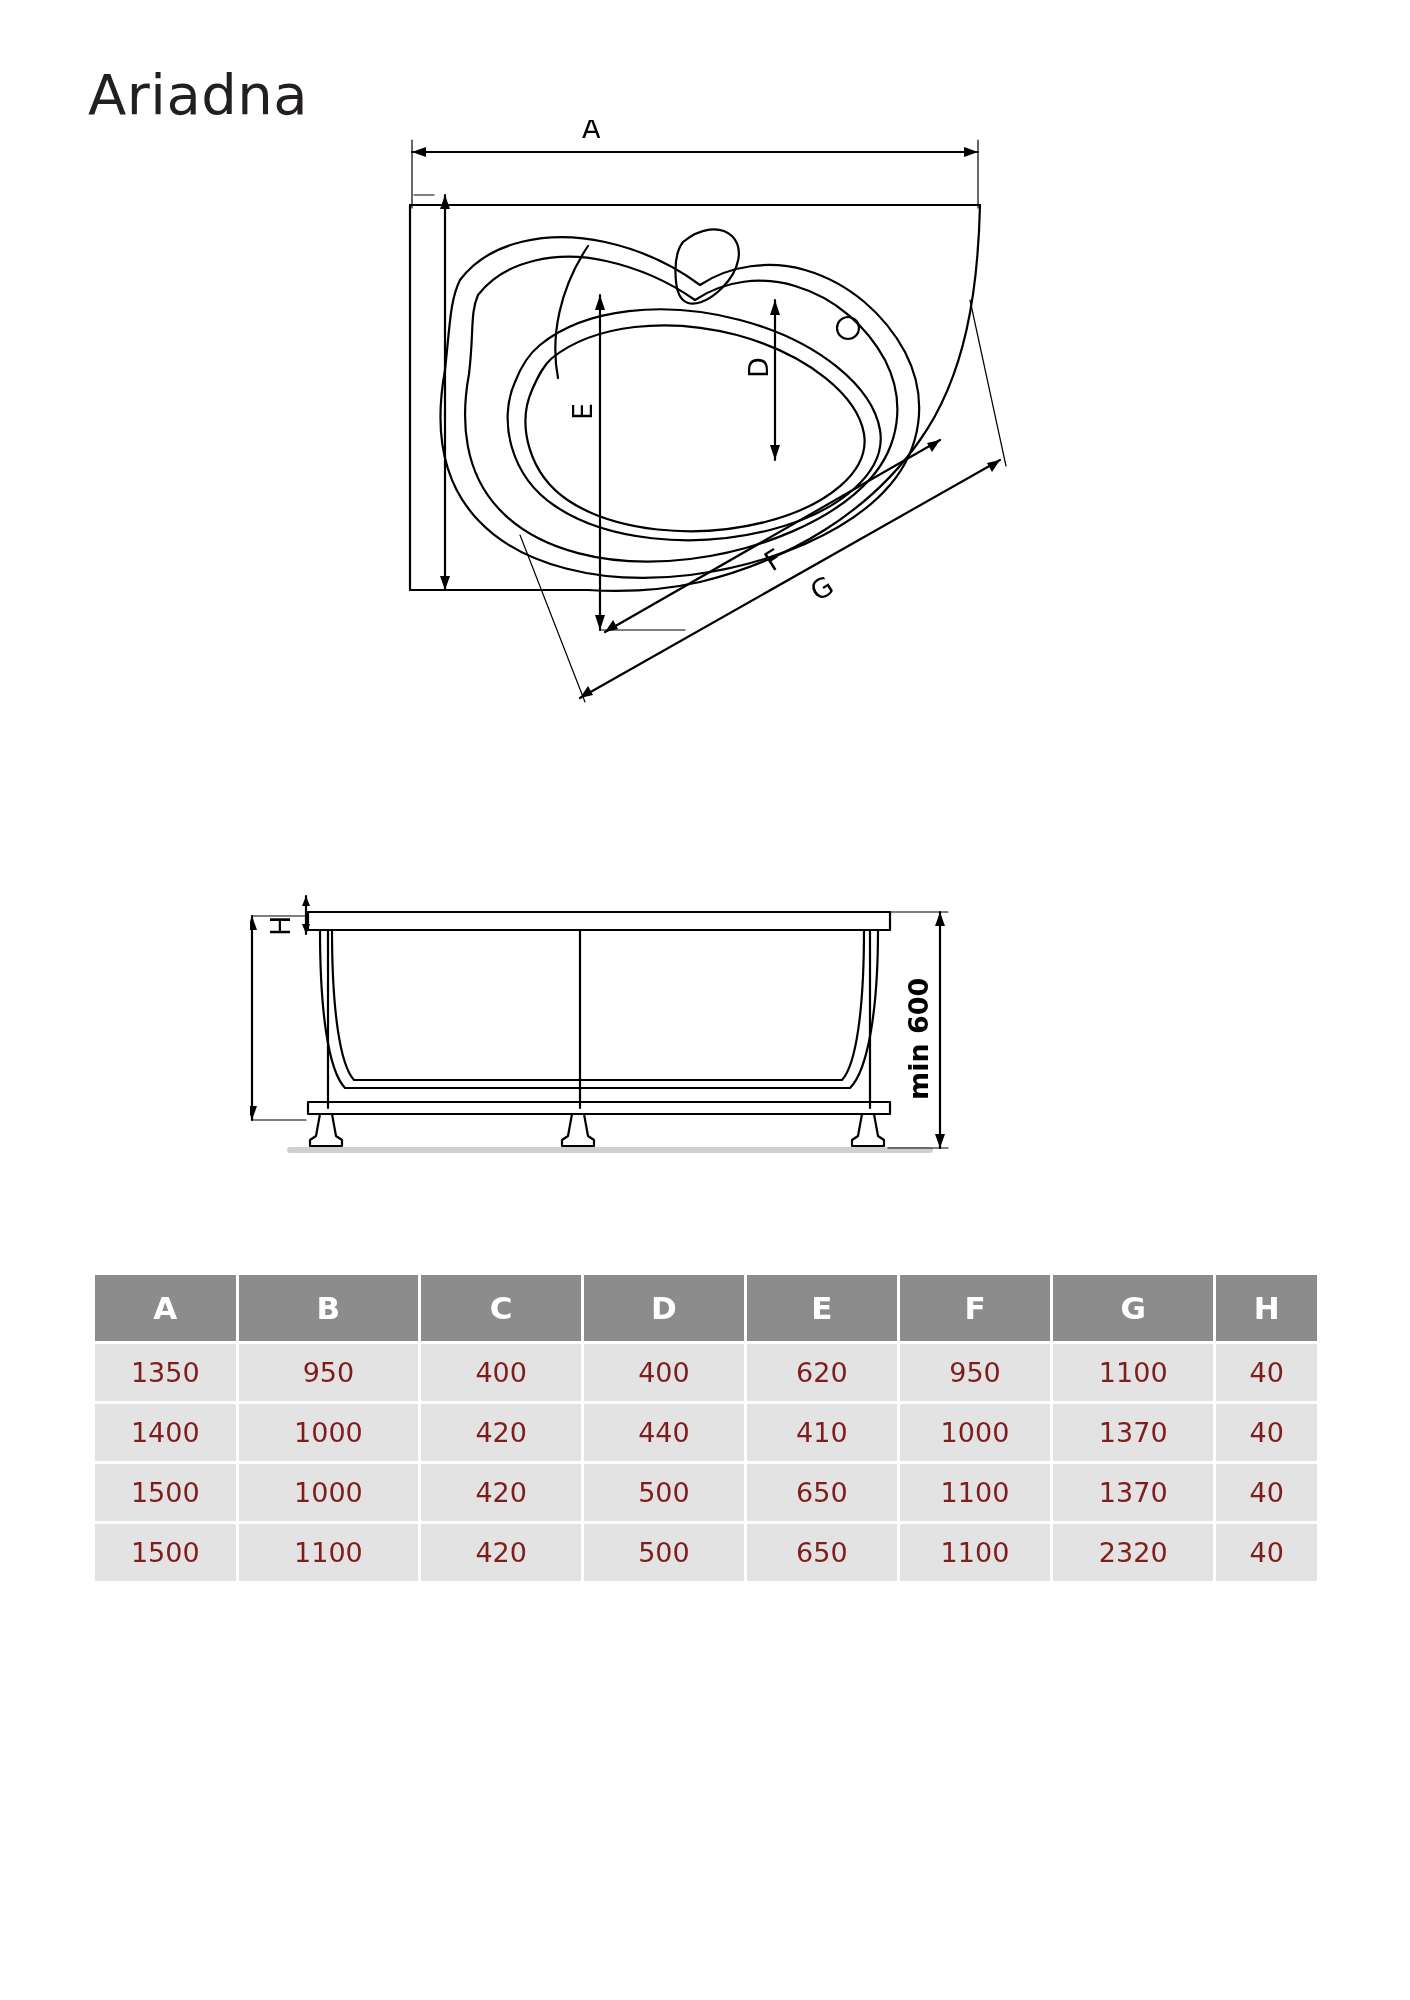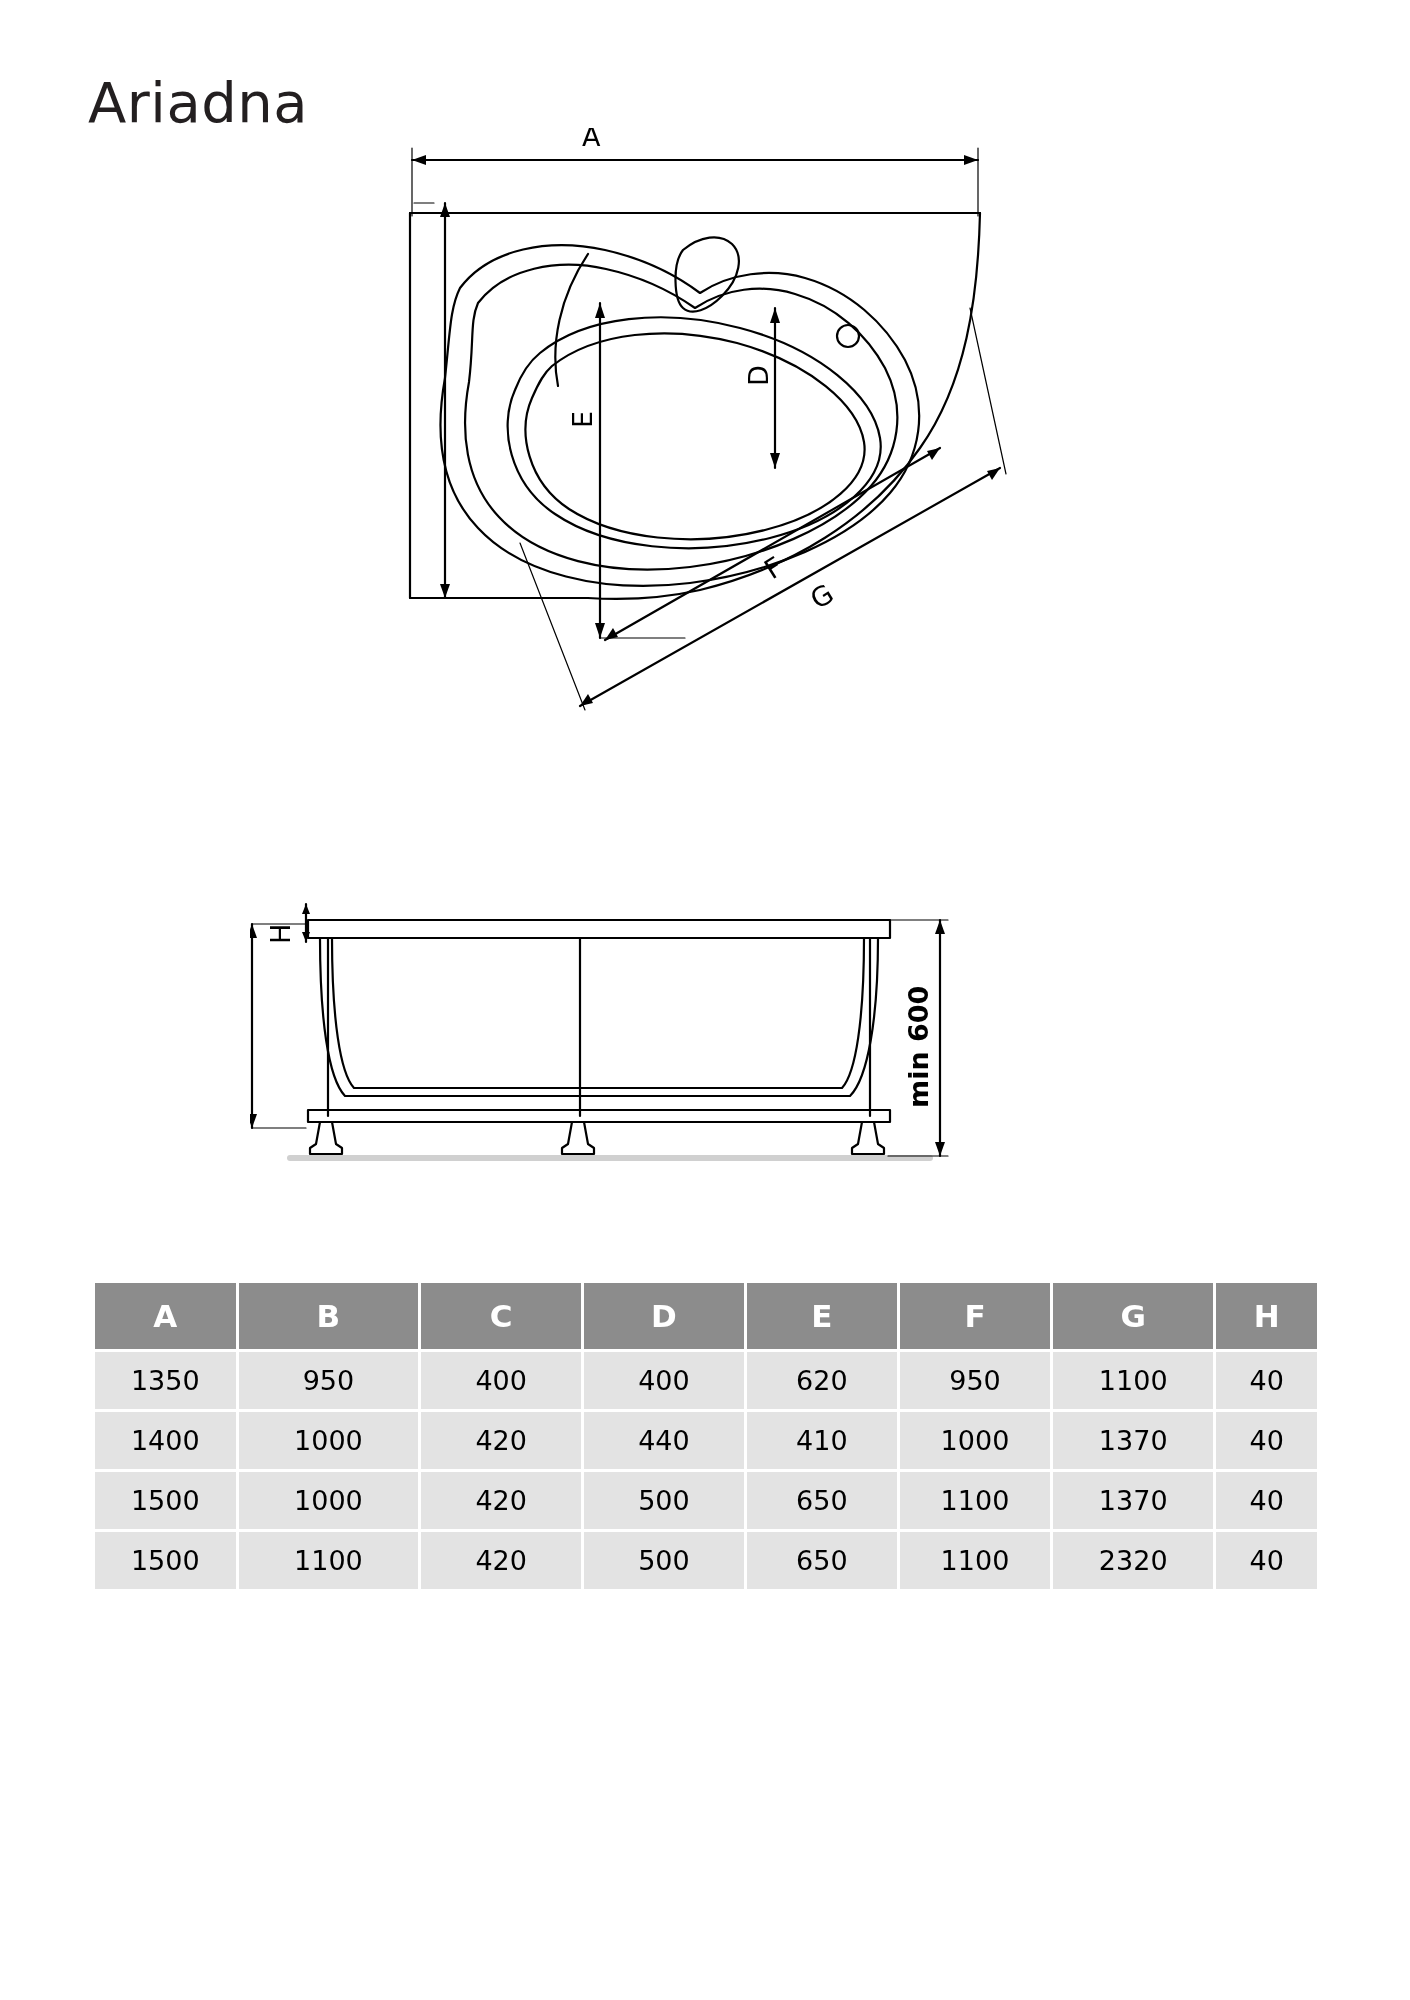--- a/index.html
+++ b/index.html
@@ -12,21 +12,20 @@
     height: 2000px;
     font-family: "DejaVu Sans", sans-serif;
     color: #000000;
     position: relative;
     overflow: hidden;
   }
   .page {
     position: relative;
     width: 1410px;
     height: 1416px;
-    margin-top: 8px;
   }
   .title {
     position: absolute;
     left: 88px;
     top: 62px;
     font-size: 56px;
     font-weight: 400;
     letter-spacing: 0.5px;
     color: #231f20;
     font-family: "DejaVu Sans", sans-serif;
@@ -61,21 +60,21 @@
     background: #8c8c8c;
     color: #ffffff;
     font-size: 31px;
     font-weight: bold;
     height: 64px;
     text-align: center;
     vertical-align: middle;
   }
   .spec-table td {
     background: #e3e3e3;
-    color: #000000;
+    color: #7f1d1d;
     height: 55px;
     text-align: center;
     vertical-align: middle;
     font-size: 27px;
   }
   .spec-table th.col-a, .spec-table td.col-a { width: 140px; }
   .spec-table th.col-b, .spec-table td.col-b { width: 180px; }
   .spec-table th.col-c, .spec-table td.col-c { width: 160px; }
   .spec-table th.col-d, .spec-table td.col-d { width: 160px; }
   .spec-table th.col-e, .spec-table td.col-e { width: 150px; }

